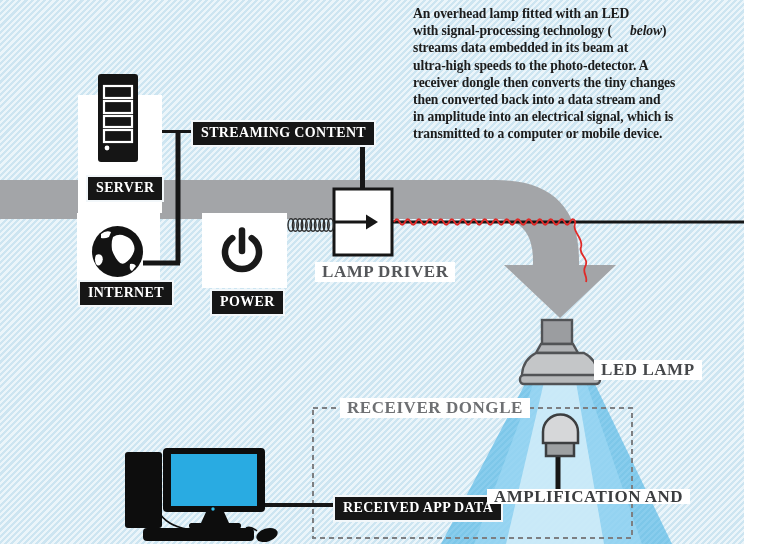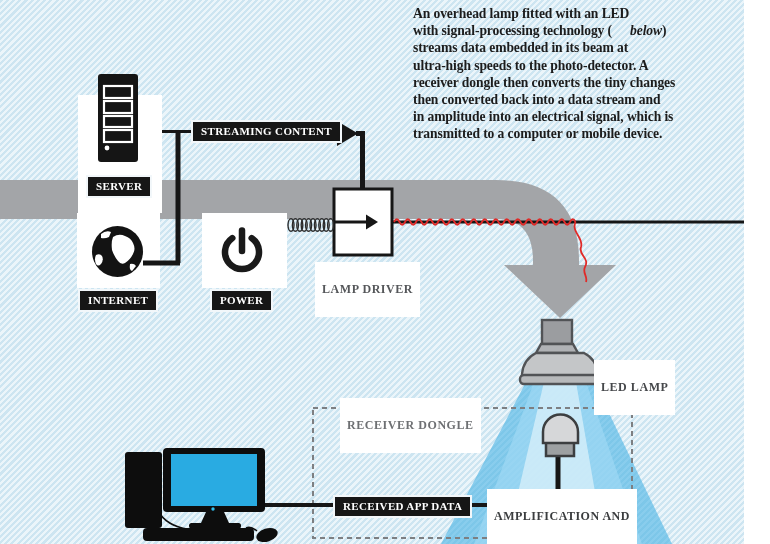--- a/index.html
+++ b/index.html
@@ -7,28 +7,28 @@
     position:relative;
     width:744px;height:544px;
     overflow:hidden;
     font-family:Liberation Serif, serif;
     background:repeating-linear-gradient(135deg,#cde5f1 0px,#cde5f1 2.2px,#ebf5fa 2.2px,#ebf5fa 4.4px);
   }
   #diagram-svg{position:absolute;left:0;top:0;z-index:1;}
   .lbl{position:absolute;z-index:5;white-space:nowrap;font-weight:700;}
   .black-label{
     background:#161616;color:#fff;
-    font-size:11px;letter-spacing:.35px;
+    font-size:14px;letter-spacing:.35px;
     padding:3px 8px 4px 8px;
     border:2px solid #f2f7fa;
   }
   .white-label{
     background:#ffffff;
-    font-size:12px;letter-spacing:.55px;
-    padding:20px 7px;
+    font-size:17px;letter-spacing:.55px;
+    padding:0 7px;
   }
   .intro{
     position:absolute;left:413px;top:5px;z-index:5;
     font-size:13.6px;line-height:17.2px;font-weight:700;color:#1c1c1c;
     letter-spacing:-0.1px;white-space:nowrap;
   }
   .intro .it{font-style:italic;padding-left:18px;}
   .amp-label{text-align:right;line-height:15px;letter-spacing:.5px;}
 </style>
 </head>
@@ -150,21 +150,21 @@
       <div><span>with signal-processing technology (</span><span class="it">below</span><span>)</span></div>
       <div><span>streams data embedded in its beam at</span></div>
       <div><span>ultra-high speeds to the photo-detector. A</span></div>
       <div><span>receiver dongle then converts the tiny changes</span></div>
       <div><span>then converted back into a data stream and</span></div>
       <div><span>in amplitude into an electrical signal, which is</span></div>
       <div><span>transmitted to a computer or mobile device.</span></div>
     </div>
 
   <div class="lbl black-label" style="left:86px;top:175px;">SERVER</div>
-  <div class="lbl black-label" style="left:78px;top:289px;">INTERNET</div>
+  <div class="lbl black-label" style="left:78px;top:280px;">INTERNET</div>
   <div class="lbl black-label" style="left:210px;top:289px;">POWER</div>
   <div class="lbl black-label" style="left:191px;top:120px;">STREAMING CONTENT</div>
   <div class="lbl black-label" style="left:333px;top:495px;">RECEIVED APP DATA</div>
 
   <div class="lbl white-label" style="left:315px;top:262px;color:#55575a;">LAMP DRIVER</div>
   <div class="lbl white-label" style="left:594px;top:360px;color:#46484b;">LED LAMP</div>
   <div class="lbl white-label" style="left:340px;top:398px;color:#6e7073;">RECEIVER DONGLE</div>
   <div class="lbl white-label amp-label" style="left:487px;top:489px;color:#3b3d3f;">
     <div>AMPLIFICATION AND</div>
   </div>

